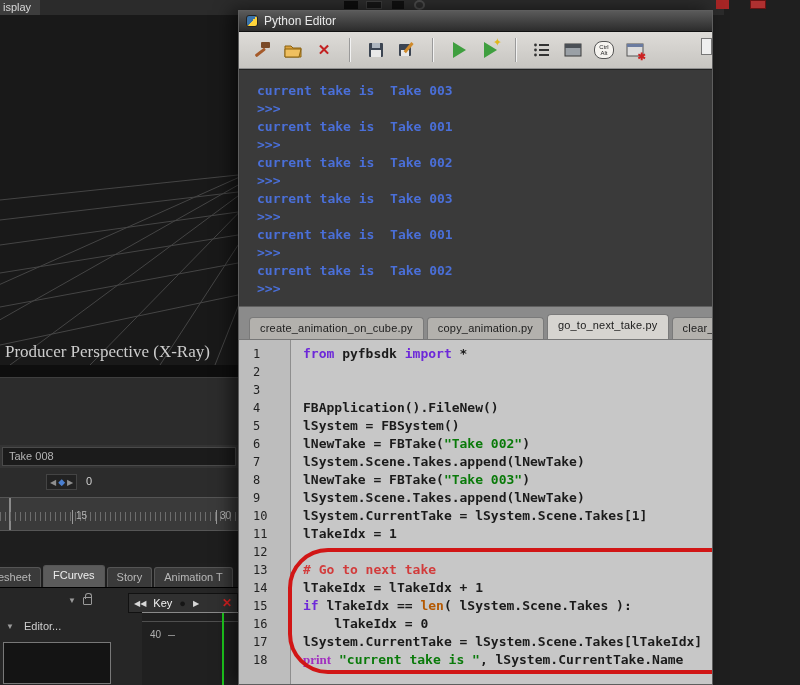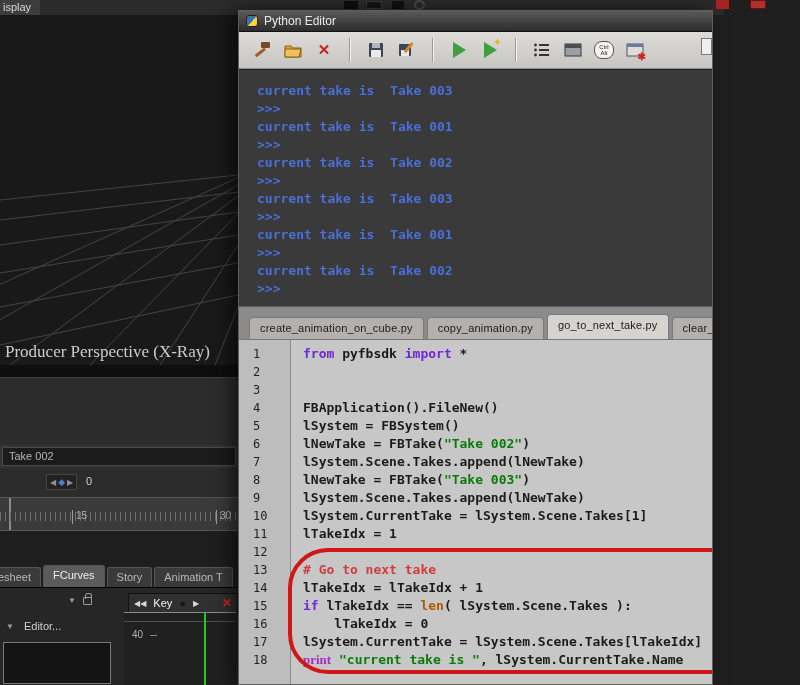--- a/index.html
+++ b/index.html
@@ -65,21 +65,21 @@
   #tr-key   { color:#f2f2f2; font-size:11px; }
   #tr-dot   { color:#151515; font-size:11px; }
   #tr-close { color:#d22; font-size:12px; font-weight:bold; margin-left:auto; }
 
   #editor-row { position:absolute; left:6px; top:620px; display:flex; align-items:center; gap:10px; }
   #editor-label { color:#cfcfcf; font-size:11px; }
 
   #fcurve-box { position:absolute; left:3px; top:642px; width:108px; height:42px;
                 background:#141414; border:1px solid #787878; }
 
-  #graph { position:absolute; left:124px; top:612px; width:112px; height:73px; background:#202020; border-top:1px solid #8a8a8a; }
+  #graph { position:absolute; left:142px; top:612px; width:112px; height:73px; background:#202020; border-top:1px solid #8a8a8a; }
   #graph-hline { position:absolute; left:0; top:8px; width:112px; height:1px; background:#4f4f4f; }
   #graph-tick { position:absolute; left:8px; top:16px; color:#b0b0b0; font-size:10px; }
   #graph-tick-dash { position:absolute; left:26px; top:22px; width:7px; height:1px; background:#8a8a8a; }
   #green-line { position:absolute; left:80px; top:0; width:2px; height:73px; background:#1ecb1e; }
 
   
   #pywin { position:absolute; left:238px; top:10px; width:475px; height:675px;
            background:#c9c7c3; border:1px solid #5e5e5e; box-shadow:-7px 0 16px rgba(0,0,0,.55); overflow:hidden; }
   #titlebar { height:21px; background:linear-gradient(#5a5a5a,#2c2c2c); color:#e9e9e9; font-size:12px;
               display:flex; align-items:center; gap:6px; padding-left:7px; border-bottom:1px solid #111; }
@@ -166,21 +166,21 @@
         <line x1="0" y1="330" x2="238" y2="280"></line>
       </g>
     </svg>
     <div id="viewport-label">Producer Perspective (X-Ray)</div>
   </div>
 
   <div id="mid-gap"></div>
   <div id="panel1"></div>
 
   <div id="take-wrap">
-    <div id="take-field">Take 002</div>
+    <div id="take-field">Take 008</div>
   </div>
 
   <div id="spinner-row">
     <div id="spin-widget">
       <span>◀</span>
       <span id="spin-diamond">◆</span>
       <span>▶</span>
     </div>
     <div id="spin-value">0</div>
   </div>

